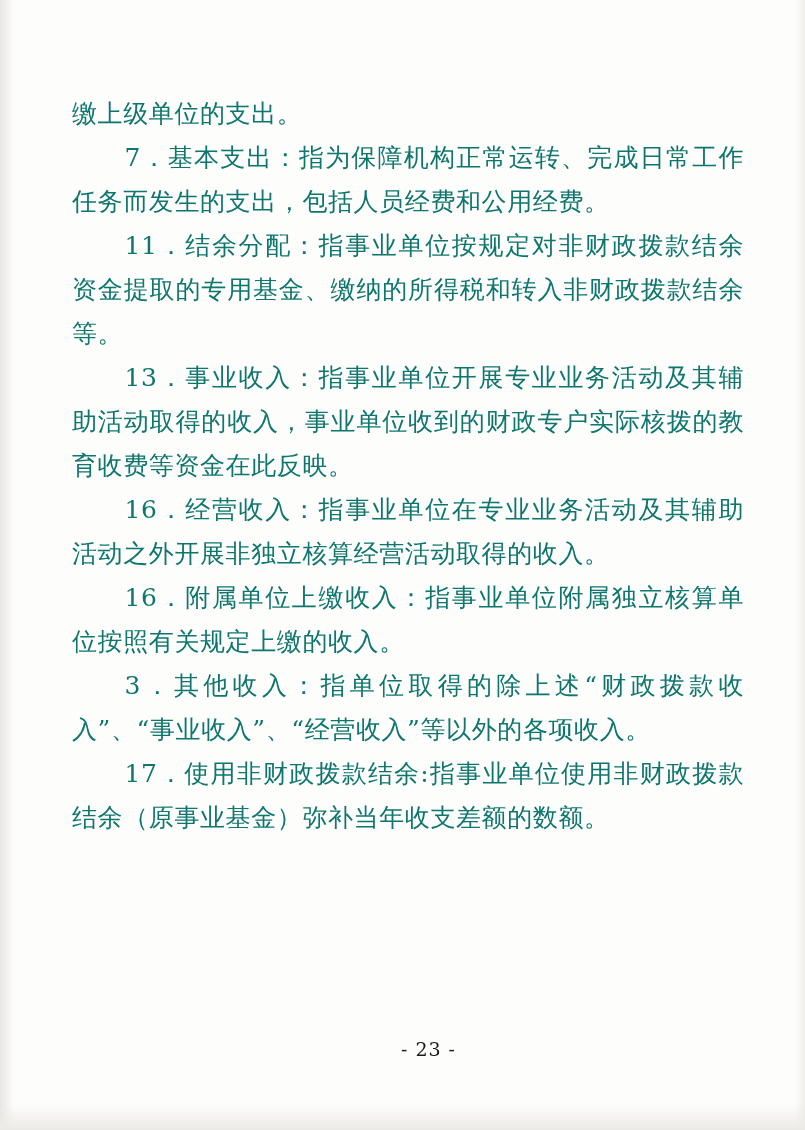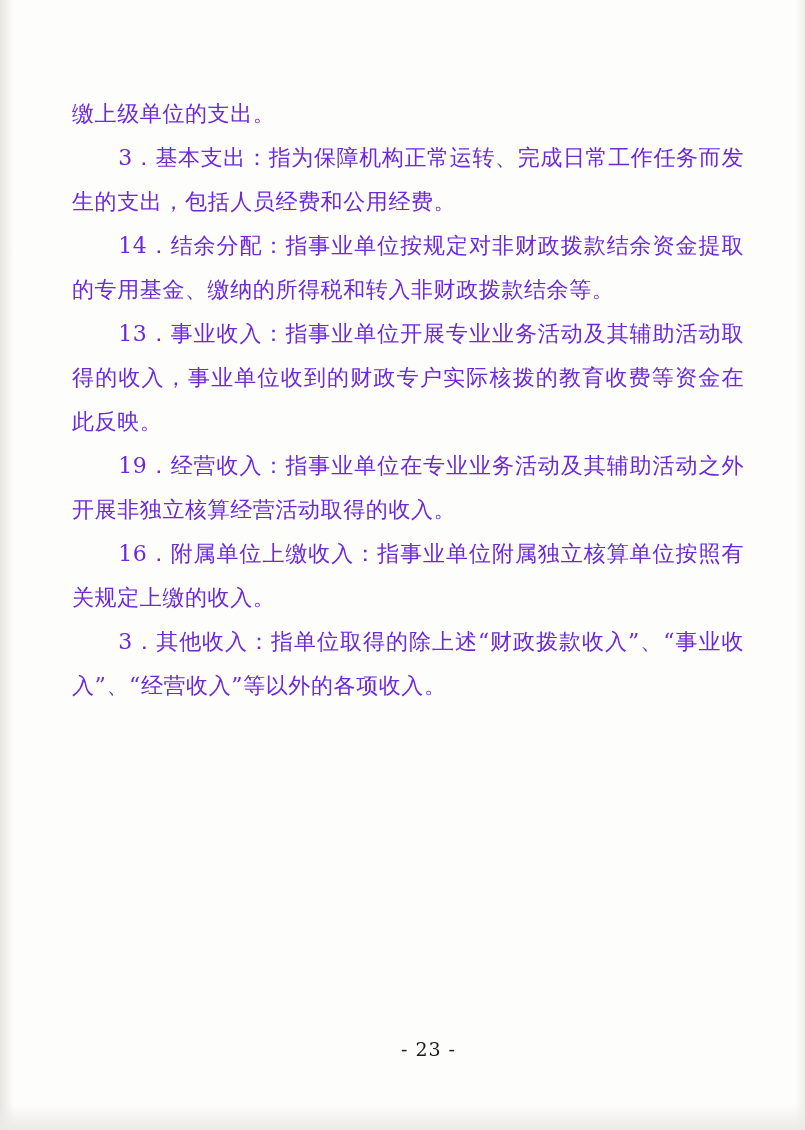--- a/index.html
+++ b/index.html
@@ -37,23 +37,23 @@
     background: linear-gradient(to left, #efeeea, rgba(255,255,255,0));
     pointer-events: none;
   }
   .content {
     position: absolute;
     left: 72px;
     top: 92px;
     width: 672px;
   }
   .para {
-    font-size: 22px;
+    font-size: 25px;
     line-height: 44px;
-    color: #6d28d9;
+    color: #0f766e;
     letter-spacing: 0.6px;
     text-align: justify;
     text-justify: inter-ideograph;
     margin: 0 0 0 0;
     white-space: pre-wrap;
   }
   .para.indent {
     text-indent: 2.1em;
   }
   .footer {
@@ -73,23 +73,24 @@
 <body>
 
 <div class="page">
 
   <div class="scan-edge-left"></div>
   <div class="scan-edge-right"></div>
   <div class="scan-edge-bottom"></div>
 
   <div class="content">
     <p class="para">缴上级单位的支出。</p>
-    <p class="para indent">3．基本支出：指为保障机构正常运转、完成日常工作任务而发生的支出，包括人员经费和公用经费。</p>
-    <p class="para indent">14．结余分配：指事业单位按规定对非财政拨款结余资金提取的专用基金、缴纳的所得税和转入非财政拨款结余等。</p>
+    <p class="para indent">7．基本支出：指为保障机构正常运转、完成日常工作任务而发生的支出，包括人员经费和公用经费。</p>
+    <p class="para indent">11．结余分配：指事业单位按规定对非财政拨款结余资金提取的专用基金、缴纳的所得税和转入非财政拨款结余等。</p>
     <p class="para indent">13．事业收入：指事业单位开展专业业务活动及其辅助活动取得的收入，事业单位收到的财政专户实际核拨的教育收费等资金在此反映。</p>
-    <p class="para indent">19．经营收入：指事业单位在专业业务活动及其辅助活动之外开展非独立核算经营活动取得的收入。</p>
+    <p class="para indent">16．经营收入：指事业单位在专业业务活动及其辅助活动之外开展非独立核算经营活动取得的收入。</p>
     <p class="para indent">16．附属单位上缴收入：指事业单位附属独立核算单位按照有关规定上缴的收入。</p>
     <p class="para indent">3．其他收入：指单位取得的除上述“财政拨款收入”、“事业收入”、“经营收入”等以外的各项收入。</p>
+    <p class="para indent">17．使用非财政拨款结余:指事业单位使用非财政拨款结余（原事业基金）弥补当年收支差额的数额。</p>
   </div>
 
   <div class="footer">- 23 -</div>
 
 </div>
 
 </body></html>

